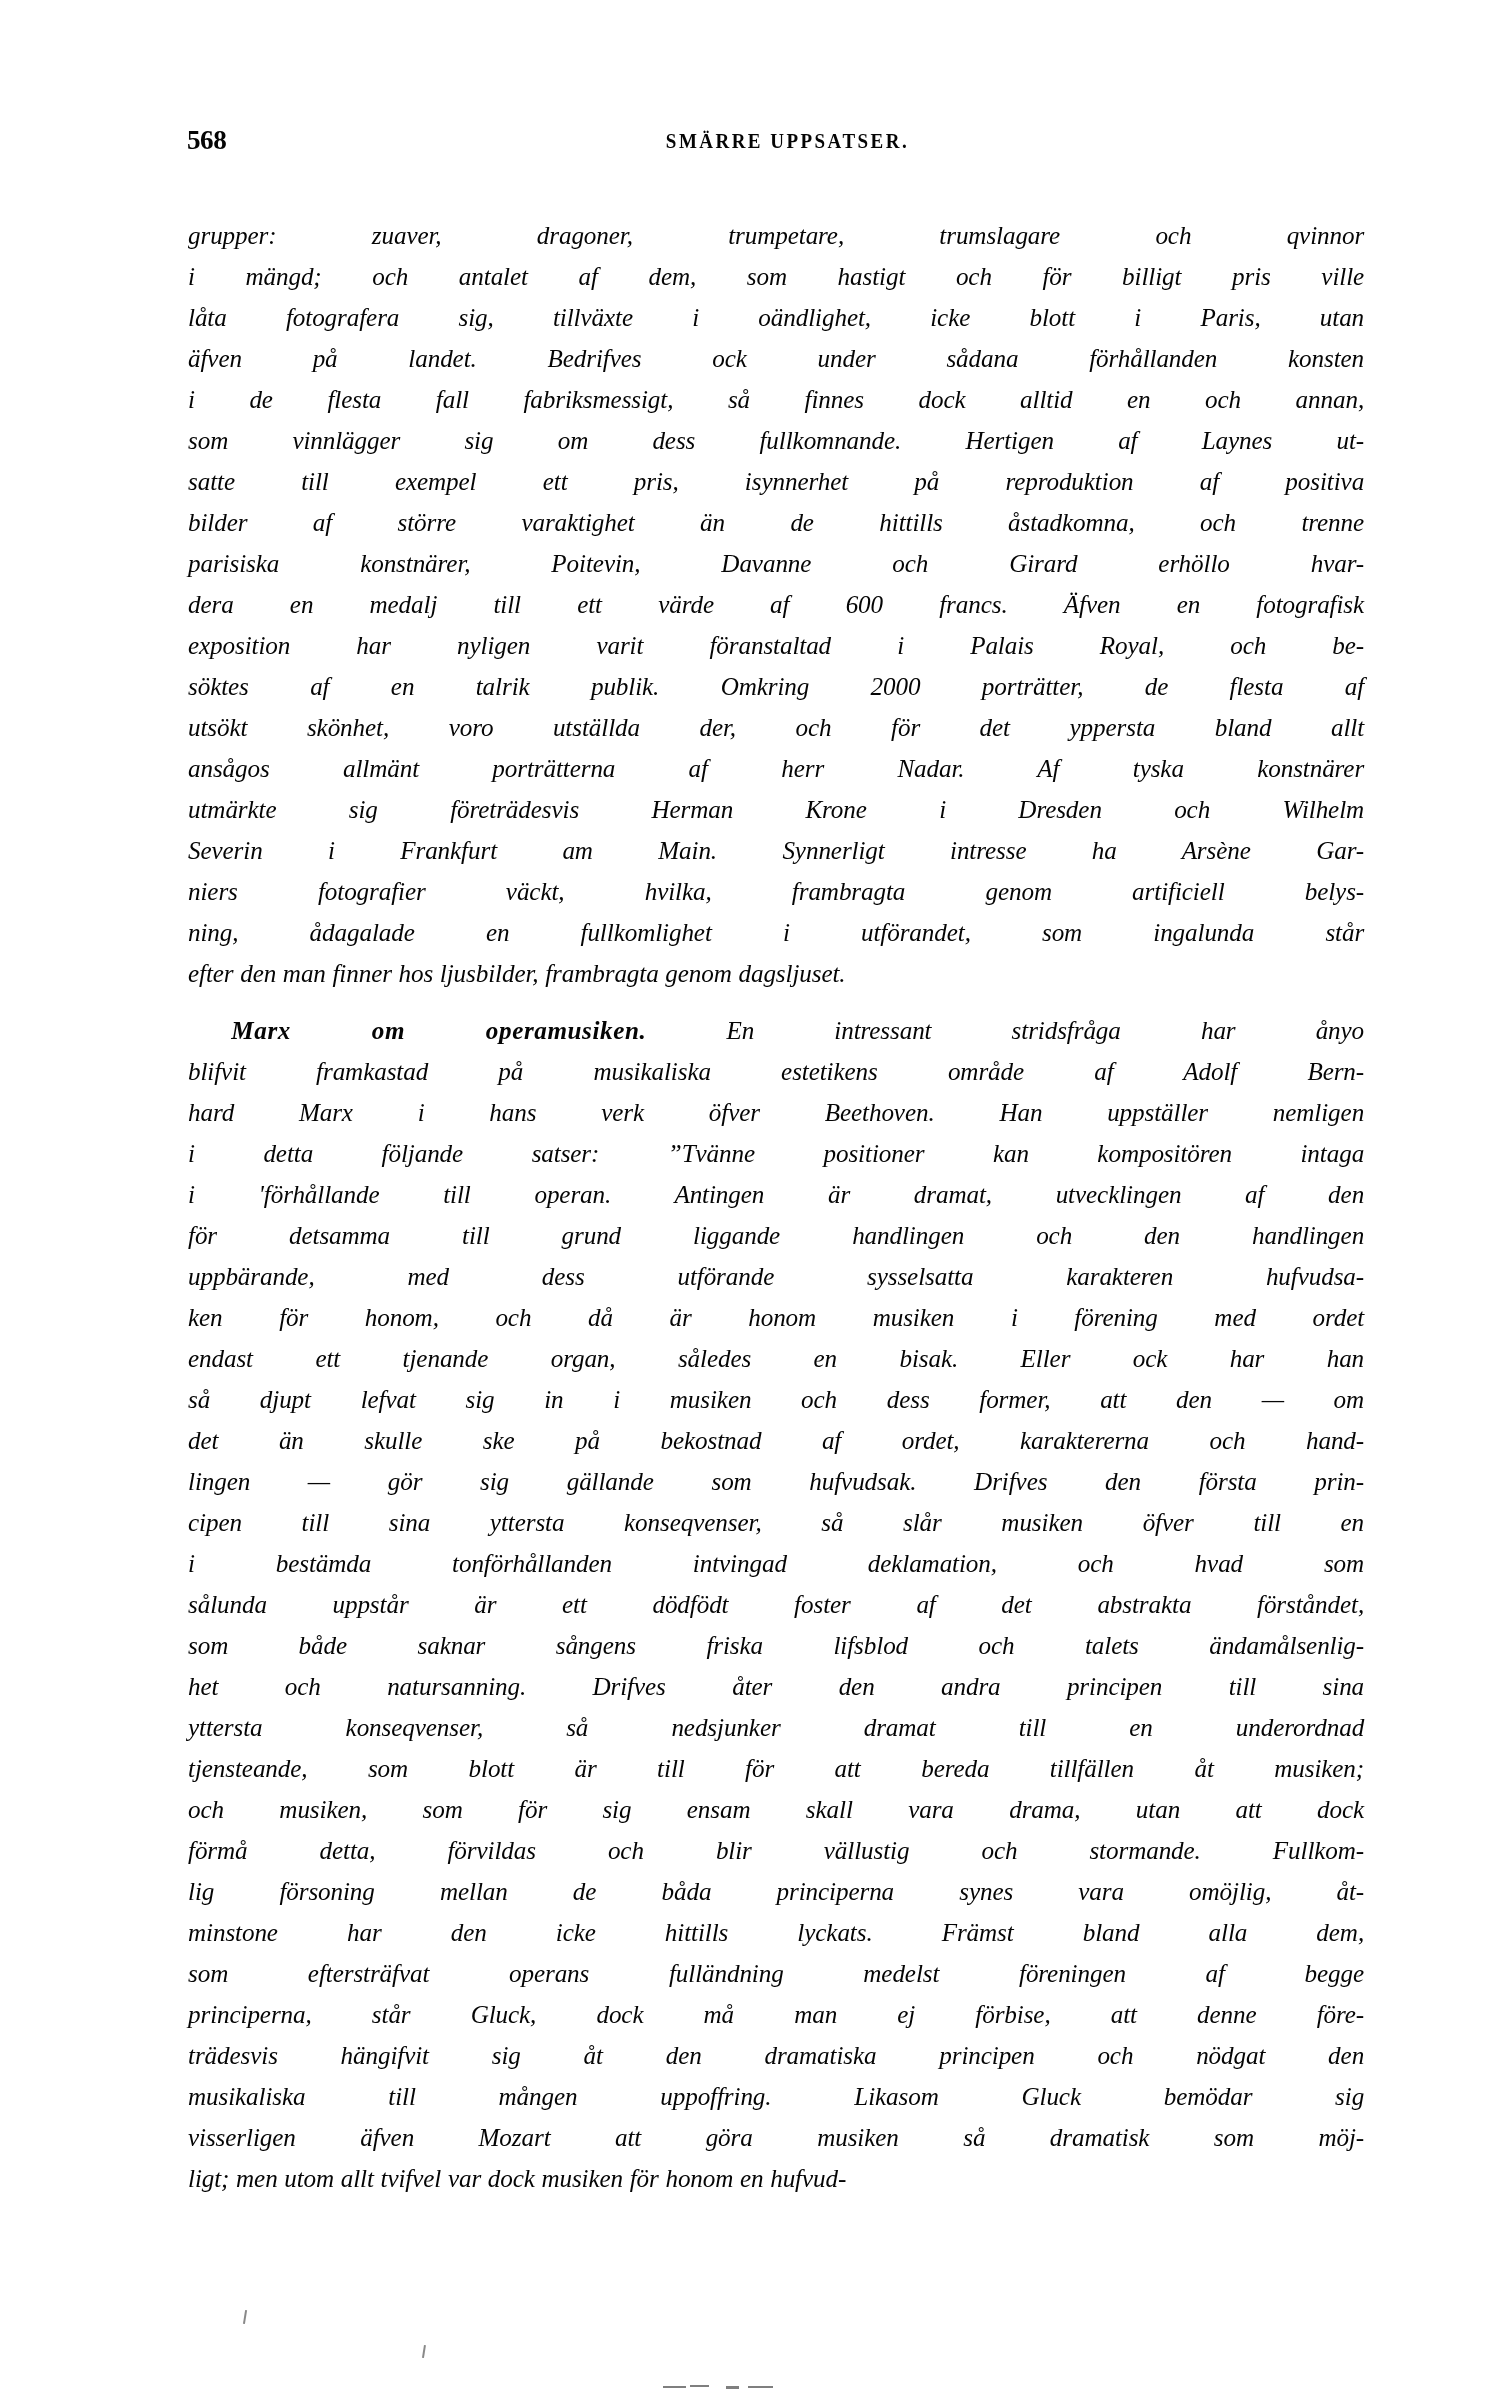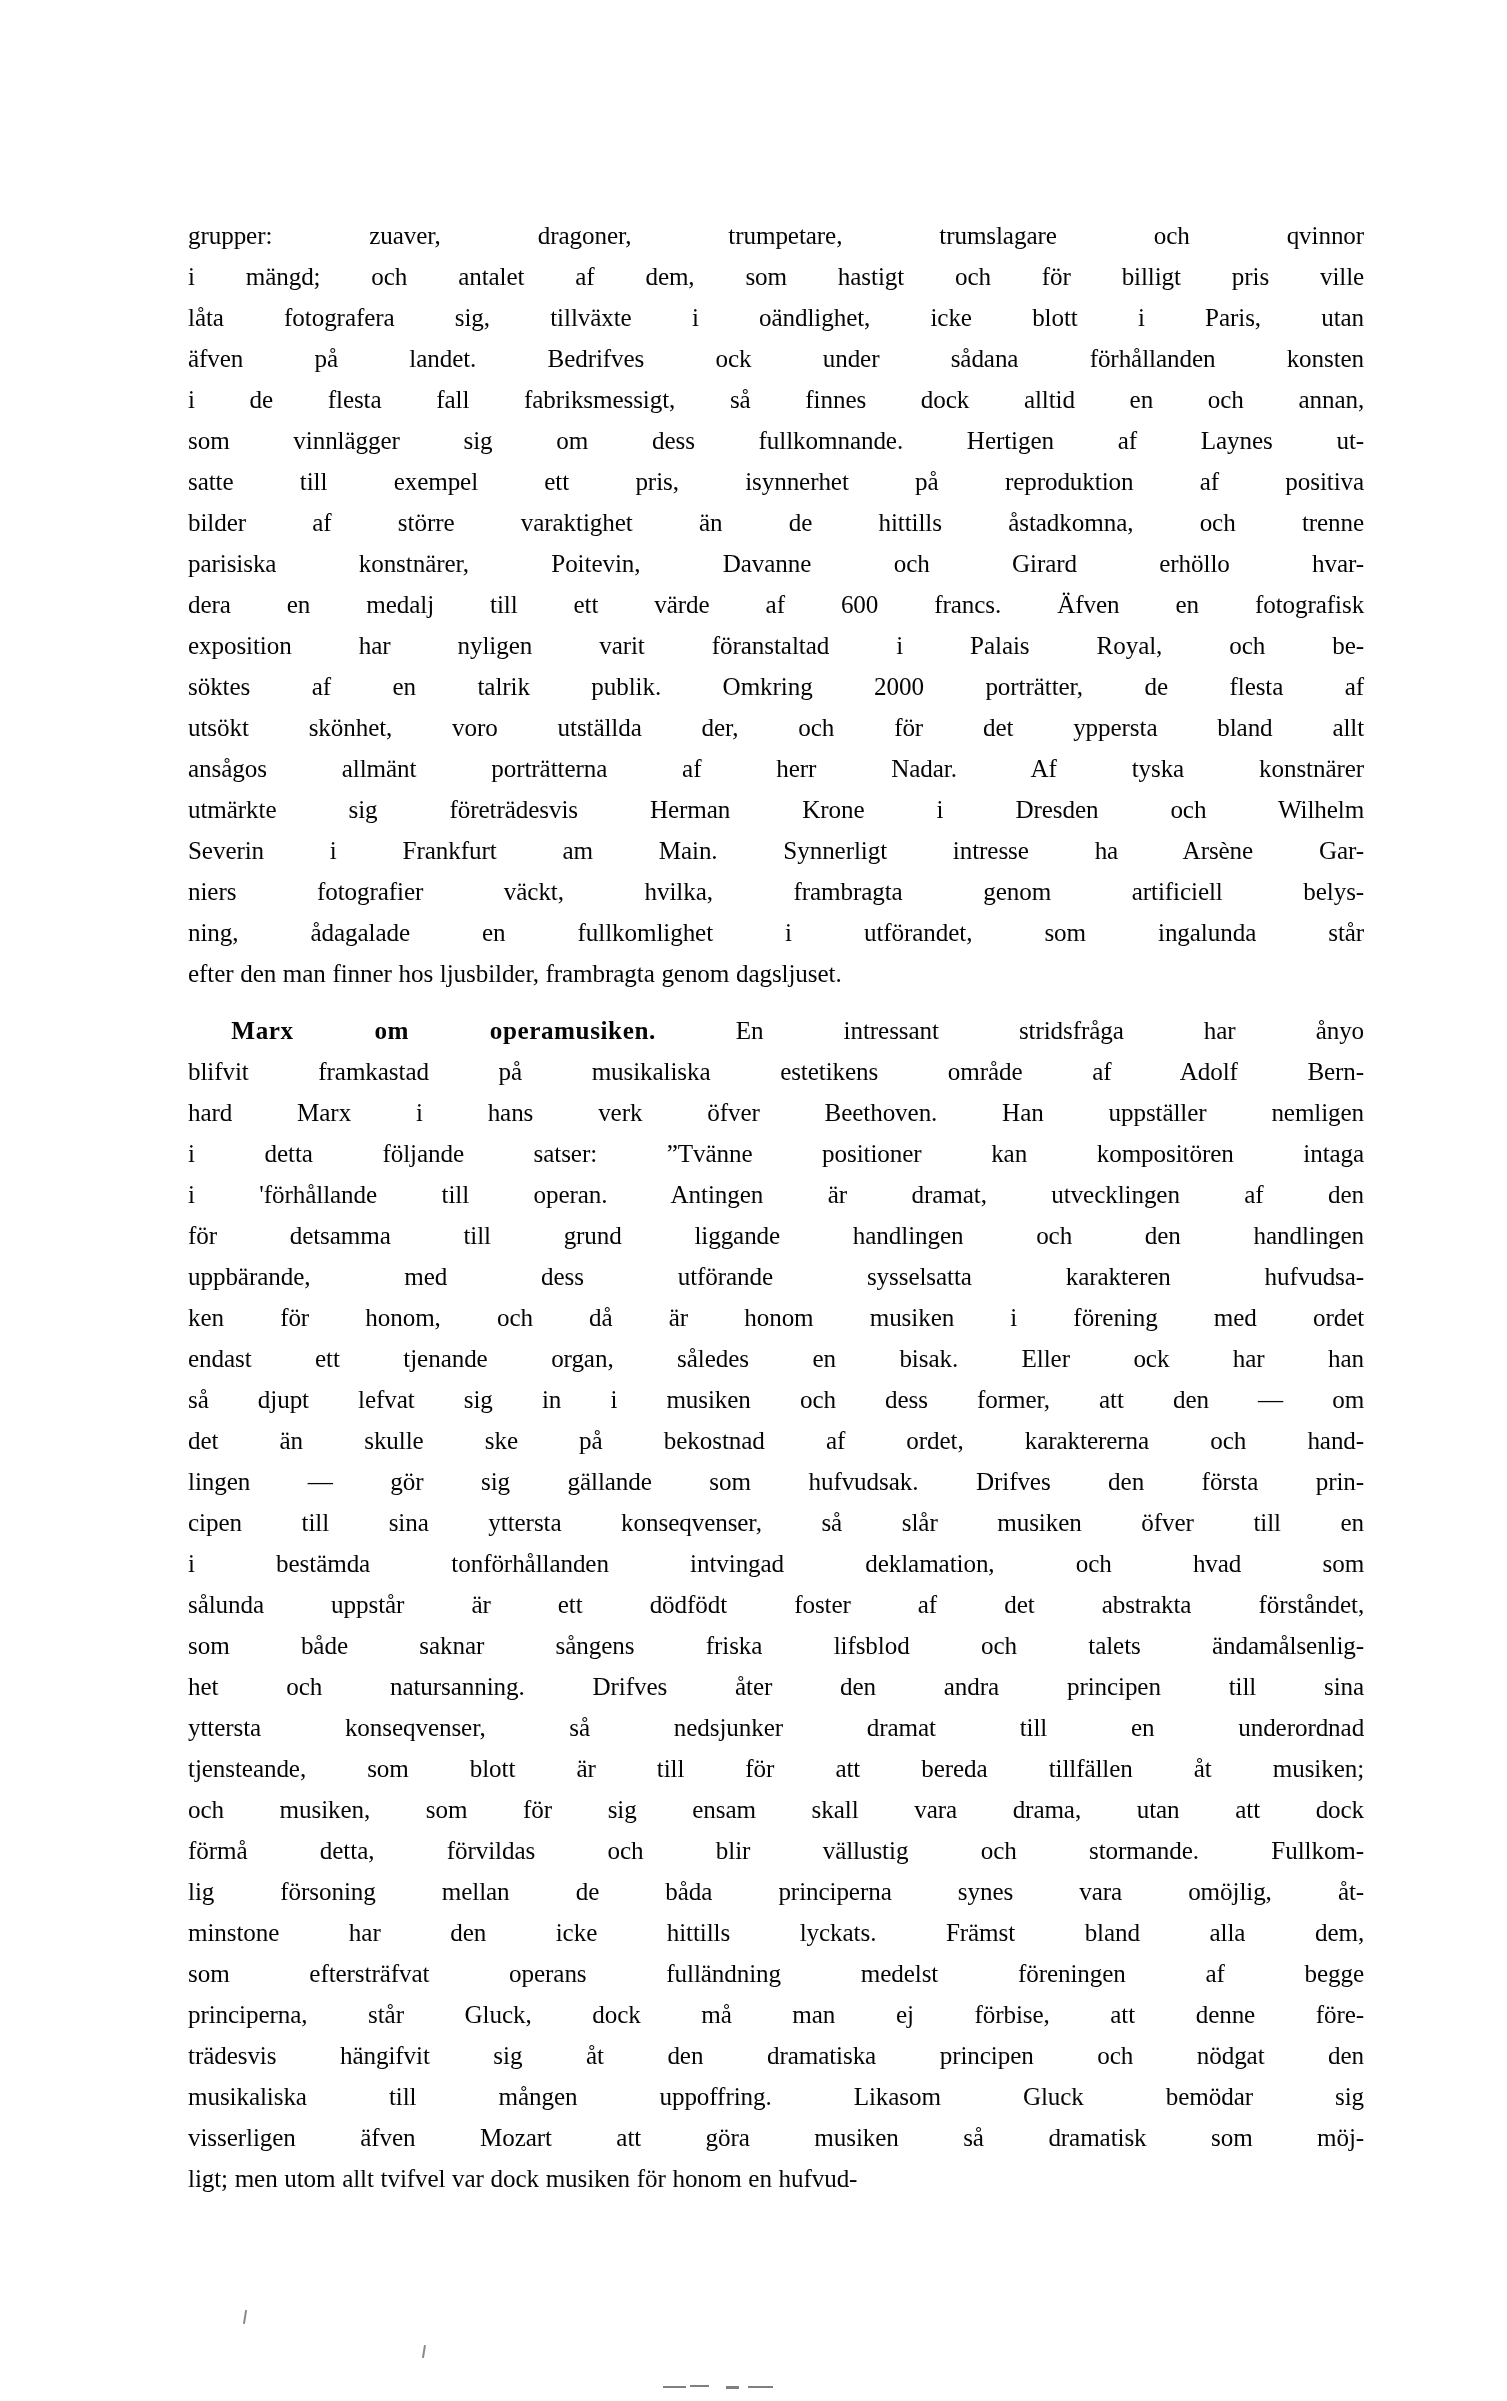--- a/index.html
+++ b/index.html
@@ -56,20 +56,21 @@
     transform: scaleX(0.95);
     transform-origin: center top;
   }
 
   
   .textblock {
     position: absolute;
     left: 188px;
     top: 215px;
     width: 1194px;
+    font-style: italic;
   }
 
   .para {
     font-size: 25.5px;
     line-height: 41px;
     text-align: justify;
     text-align-last: left;
     text-justify: inter-word;
     letter-spacing: -0.1px;
     word-spacing: 0.5px;
@@ -124,20 +125,24 @@
     height: 2.4px;
     background: #3b3b3b;
     opacity: 0.65;
   }
 </style>
 </head>
 <body>
 
 <div class="page">
 
+  <div class="runhead">
+    <div class="folio">568</div>
+    <div class="headtitle">SMÄRRE UPPSATSER.</div>
+  </div>
 
   <div class="textblock">
 
     <div class="para para1">
       <span class="ln j">grupper: zuaver, dragoner, trumpetare, trumslagare och qvinnor</span>
       <span class="ln j">i mängd; och antalet af dem, som hastigt och för billigt pris ville</span>
       <span class="ln j">låta fotografera sig, tillväxte i oändlighet, icke blott i Paris, utan</span>
       <span class="ln j">äfven på landet.  Bedrifves ock under sådana förhållanden konsten</span>
       <span class="ln j">i de flesta fall fabriksmessigt, så finnes dock alltid en och annan,</span>
       <span class="ln j">som vinnlägger sig om dess fullkomnande.  Hertigen af Laynes ut-</span>

